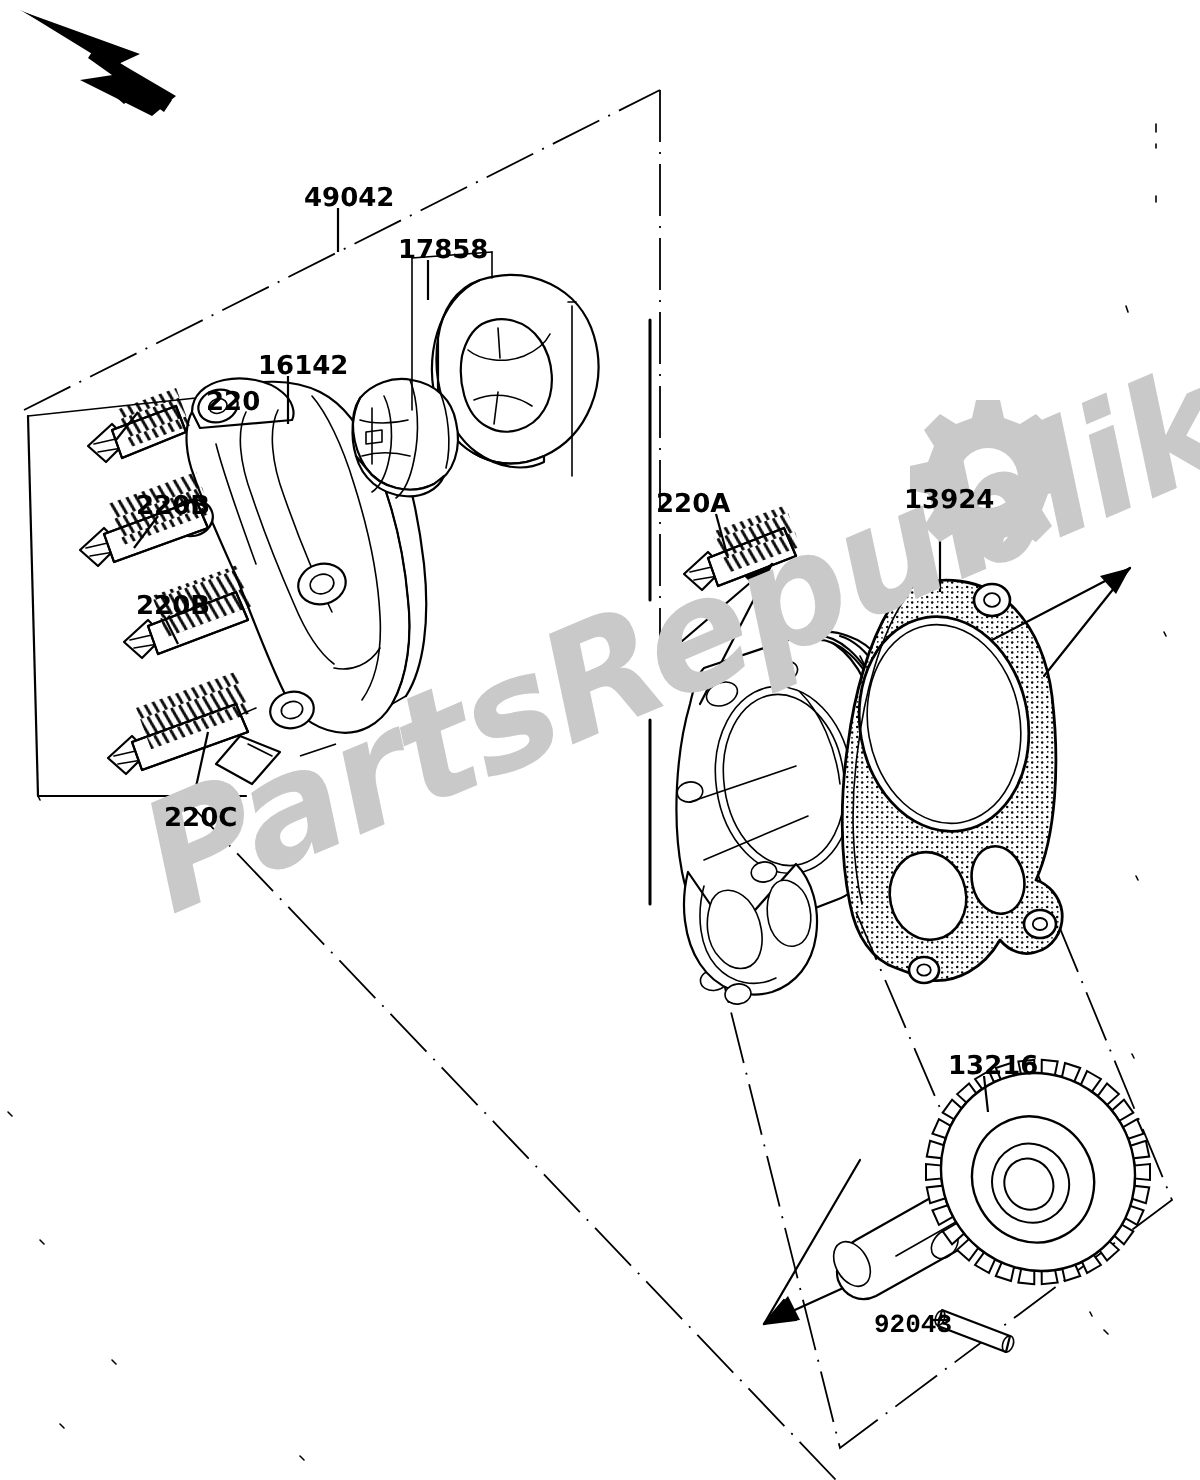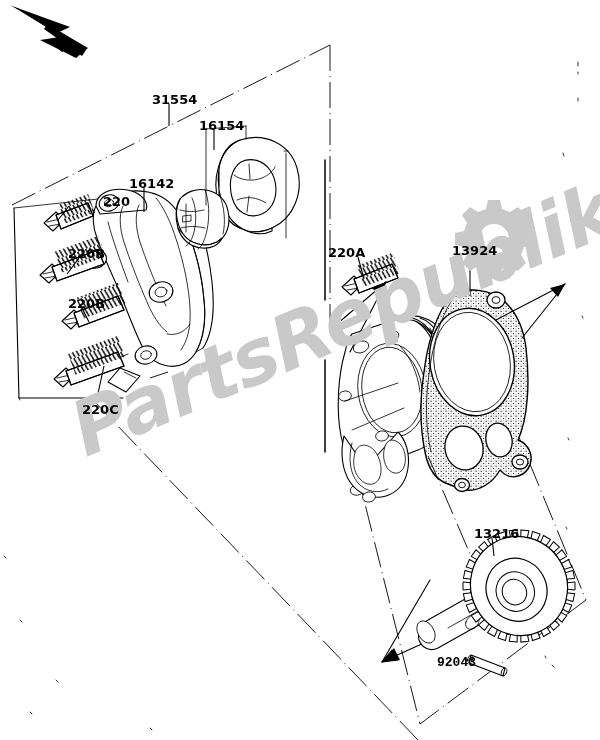--- a/index.html
+++ b/index.html
@@ -497,22 +497,22 @@
       </g>
 
     </svg>
     <svg style="position:absolute;left:400px;top:178px;width:200px;height:190px;z-index:-1;">
       <path d="M30 30 C60 8 120 6 150 30 C178 52 176 96 150 122 C120 150 62 150 34 124 C8 100 6 50 30 30 Z" fill="#d6d6d6" opacity="0.75"></path>
     </svg>
     <div id="wm-main" class="wm-text">PartsRepublik</div>
   </div>
 
   <div id="labels">
-      <div class="lbl" style="left: 152px; top: 92px;">31554</div>
-      <div class="lbl" style="left: 199px; top: 118px;">16154</div>
+      <div class="lbl" style="left: 152px; top: 92px;">49042</div>
+      <div class="lbl" style="left: 199px; top: 118px;">17858</div>
       <div class="lbl" style="left: 129px; top: 176px;">16142</div>
       <div class="lbl" style="left: 79px; top: 194px; margin-left: 24px;">220</div>
       <div class="lbl" style="left: 68px; top: 246px;">220B</div>
       <div class="lbl" style="left: 68px; top: 296px;">220B</div>
       <div class="lbl" style="left: 82px; top: 402px; text-align: center;">220C</div>
       <div class="lbl" style="left: 328px; top: 245px;">220A</div>
       <div class="lbl" style="left: 452px; top: 243px;">13924</div>
       <div class="lbl" style="left: 474px; top: 526px;">13216</div>
       <div class="lbl" style="left: 437px; top: 655px; font-family: Liberation Mono, monospace;">92043</div>
     </div>

